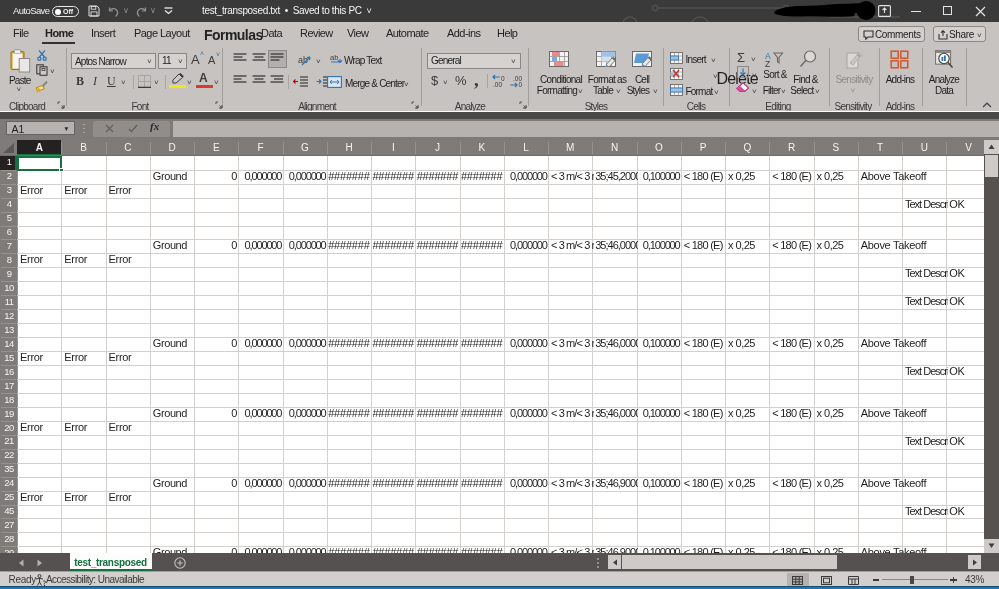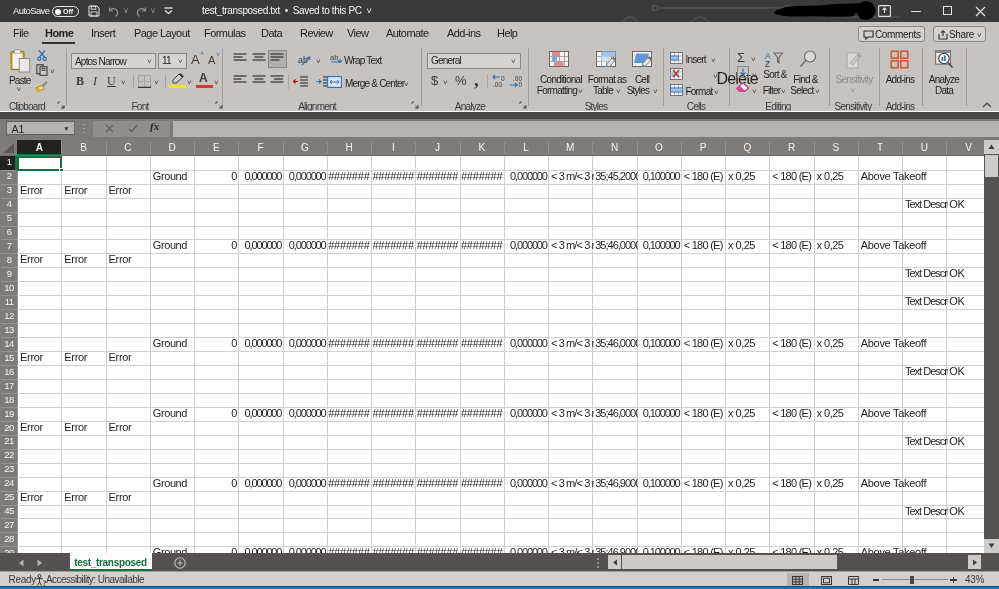--- a/index.html
+++ b/index.html
@@ -55,21 +55,21 @@
 <div class="ab" style="left:943px;top:6px;width:9px;height:9px;border:1.2px solid #e4e4e4;"></div>
 <svg class="ab" style="left:975px;top:5.5px" width="11" height="11" viewBox="0 0 11 11">
       <path d="M1 1 L10 10 M10 1 L1 10" stroke="#e4e4e4" stroke-width="1.2"></path>
     </svg>
 </div>
 <div class="ab" style="left:0;top:22px;width:999px;height:23px;background:#c7c3c1;">
 <div class="tx" style="left:13px;top:5px;font-size:11px;font-weight:normal;color:#222;letter-spacing:-0.55px;">File</div>
 <div class="tx" style="left:45px;top:5px;font-size:11px;font-weight:bold;color:#222;letter-spacing:-0.55px;">Home</div>
 <div class="tx" style="left:91px;top:5px;font-size:11px;font-weight:normal;color:#222;letter-spacing:-0.55px;">Insert</div>
 <div class="tx" style="left:134px;top:5px;font-size:11px;font-weight:normal;color:#222;letter-spacing:-0.55px;">Page Layout</div>
-<div class="tx" style="left:204px;top:5px;font-size:11px;font-weight:normal;color:#222;letter-spacing:-0.55px;text-align:center;">Formulas</div>
+<div class="tx" style="left:204px;top:5px;font-size:14px;font-weight:bold;color:#222;letter-spacing:-0.55px;text-align:center;">Formulas</div>
 <div class="tx" style="left:261px;top:5px;font-size:11px;font-weight:normal;color:#222;letter-spacing:-0.55px;">Data</div>
 <div class="tx" style="left:300px;top:5px;font-size:11px;font-weight:normal;color:#222;letter-spacing:-0.55px;">Review</div>
 <div class="tx" style="left:347px;top:5px;font-size:11px;font-weight:normal;color:#222;letter-spacing:-0.55px;">View</div>
 <div class="tx" style="left:386px;top:5px;font-size:11px;font-weight:normal;color:#222;letter-spacing:-0.55px;">Automate</div>
 <div class="tx" style="left:447px;top:5px;font-size:11px;font-weight:normal;color:#222;letter-spacing:-0.55px;">Add-ins</div>
 <div class="tx" style="left:497px;top:5px;font-size:11px;font-weight:normal;color:#222;letter-spacing:-0.55px;">Help</div>
 <div class="ab" style="left:41.5px;top:20px;width:33px;height:2.4px;background:#333;"></div>
 <div class="ab" style="left:858px;top:3.5px;width:67px;height:16.5px;background:#d3d0ce;border:1px solid #8a8886;border-radius:3px;">
 <svg class="ab" style="left:4px;top:3px" width="11" height="10" viewBox="0 0 11 10">
         <path d="M1 1 h9 v6 h-5 l-2.2 2.2 v-2.2 h-1.8 z" fill="none" stroke="#333" stroke-width="1.1"></path>
@@ -529,21 +529,21 @@
 <div class="tx" style="left:9.0px;top:237.84999999999997px;transform:translateX(-50%);font-size:9.5px;color:#f5f5f5;letter-spacing:-0.6px;">18</div>
 <div class="ab" style="left:1px;top:237.14999999999998px;width:15.0px;height:1px;background:#96938f;"></div>
 <div class="tx" style="left:9.0px;top:251.79999999999998px;transform:translateX(-50%);font-size:9.5px;color:#f5f5f5;letter-spacing:-0.6px;">19</div>
 <div class="ab" style="left:1px;top:251.1px;width:15.0px;height:1px;background:#96938f;"></div>
 <div class="tx" style="left:9.0px;top:265.75px;transform:translateX(-50%);font-size:9.5px;color:#f5f5f5;letter-spacing:-0.6px;">20</div>
 <div class="ab" style="left:1px;top:265.05px;width:15.0px;height:1px;background:#96938f;"></div>
 <div class="tx" style="left:9.0px;top:279.7px;transform:translateX(-50%);font-size:9.5px;color:#f5f5f5;letter-spacing:-0.6px;">21</div>
 <div class="ab" style="left:1px;top:279.0px;width:15.0px;height:1px;background:#96938f;"></div>
 <div class="tx" style="left:9.0px;top:293.65px;transform:translateX(-50%);font-size:9.5px;color:#f5f5f5;letter-spacing:-0.6px;">22</div>
 <div class="ab" style="left:1px;top:292.95px;width:15.0px;height:1px;background:#96938f;"></div>
-<div class="tx" style="left:9.0px;top:307.59999999999997px;transform:translateX(-50%);font-size:9.5px;color:#f5f5f5;letter-spacing:-0.6px;">23</div>
+<div class="tx" style="left:9.0px;top:307.59999999999997px;transform:translateX(-50%);font-size:9.5px;color:#f5f5f5;letter-spacing:-0.6px;">35</div>
 <div class="ab" style="left:1px;top:306.9px;width:15.0px;height:1px;background:#96938f;"></div>
 <div class="tx" style="left:9.0px;top:321.54999999999995px;transform:translateX(-50%);font-size:9.5px;color:#f5f5f5;letter-spacing:-0.6px;">24</div>
 <div class="ab" style="left:1px;top:320.84999999999997px;width:15.0px;height:1px;background:#96938f;"></div>
 <div class="tx" style="left:9.0px;top:335.49999999999994px;transform:translateX(-50%);font-size:9.5px;color:#f5f5f5;letter-spacing:-0.6px;">25</div>
 <div class="ab" style="left:1px;top:334.79999999999995px;width:15.0px;height:1px;background:#96938f;"></div>
 <div class="tx" style="left:9.0px;top:349.45px;transform:translateX(-50%);font-size:9.5px;color:#f5f5f5;letter-spacing:-0.6px;">45</div>
 <div class="ab" style="left:1px;top:348.75px;width:15.0px;height:1px;background:#96938f;"></div>
 <div class="tx" style="left:9.0px;top:363.4px;transform:translateX(-50%);font-size:9.5px;color:#f5f5f5;letter-spacing:-0.6px;">27</div>
 <div class="ab" style="left:1px;top:362.7px;width:15.0px;height:1px;background:#96938f;"></div>
 <div class="tx" style="left:9.0px;top:377.34999999999997px;transform:translateX(-50%);font-size:9.5px;color:#f5f5f5;letter-spacing:-0.6px;">28</div>

